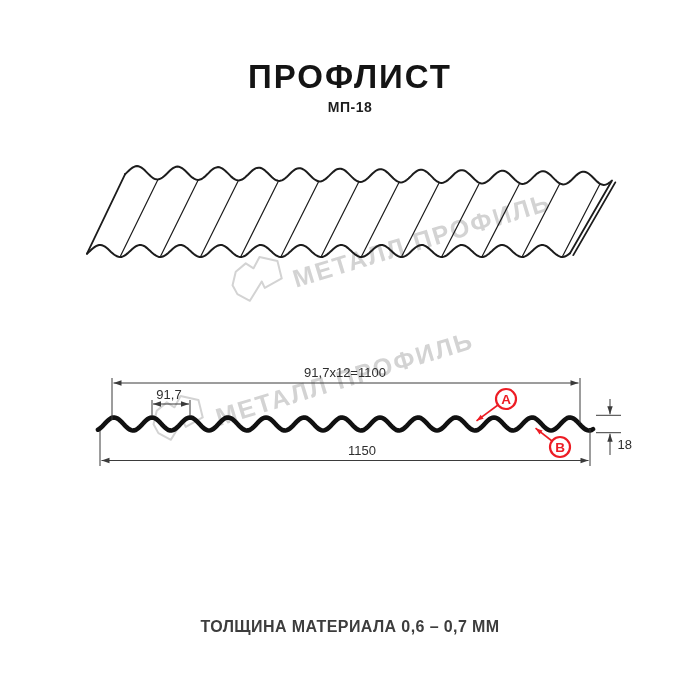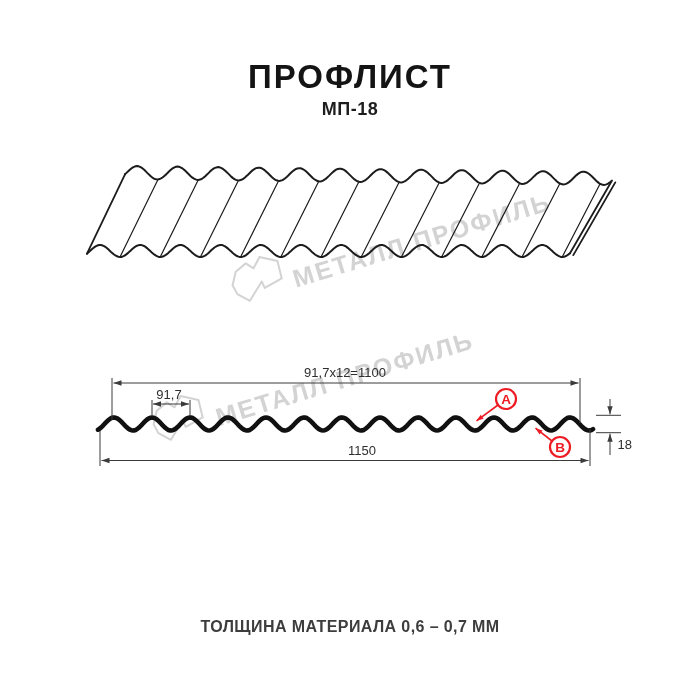--- a/index.html
+++ b/index.html
@@ -9,21 +9,21 @@
     position:relative;overflow:hidden;
   }
   .page{position:relative;width:700px;height:700px;}
   .title{
     position:absolute;top:60px;left:0;width:700px;text-align:center;
     font-size:33px;font-weight:bold;letter-spacing:2px;color:#141414;
     line-height:1;margin:0;
   }
   .subtitle{
     position:absolute;top:100px;left:0;width:700px;text-align:center;
-    font-size:18px;font-weight:bold;letter-spacing:0.5px;color:#1d1d1d;
+    font-size:14px;font-weight:bold;letter-spacing:0.5px;color:#1d1d1d;
     line-height:1;
   }
   .footer-note{
     position:absolute;top:619px;left:0;width:700px;text-align:center;
     font-size:16px;font-weight:bold;letter-spacing:0.4px;color:#3d3d3d;
     line-height:1;
   }
   svg.art{position:absolute;left:0;top:0;}
   svg text{font-family:"Liberation Sans", sans-serif;}
   .dim-label{font-size:13px;fill:#2e2e2e;}

